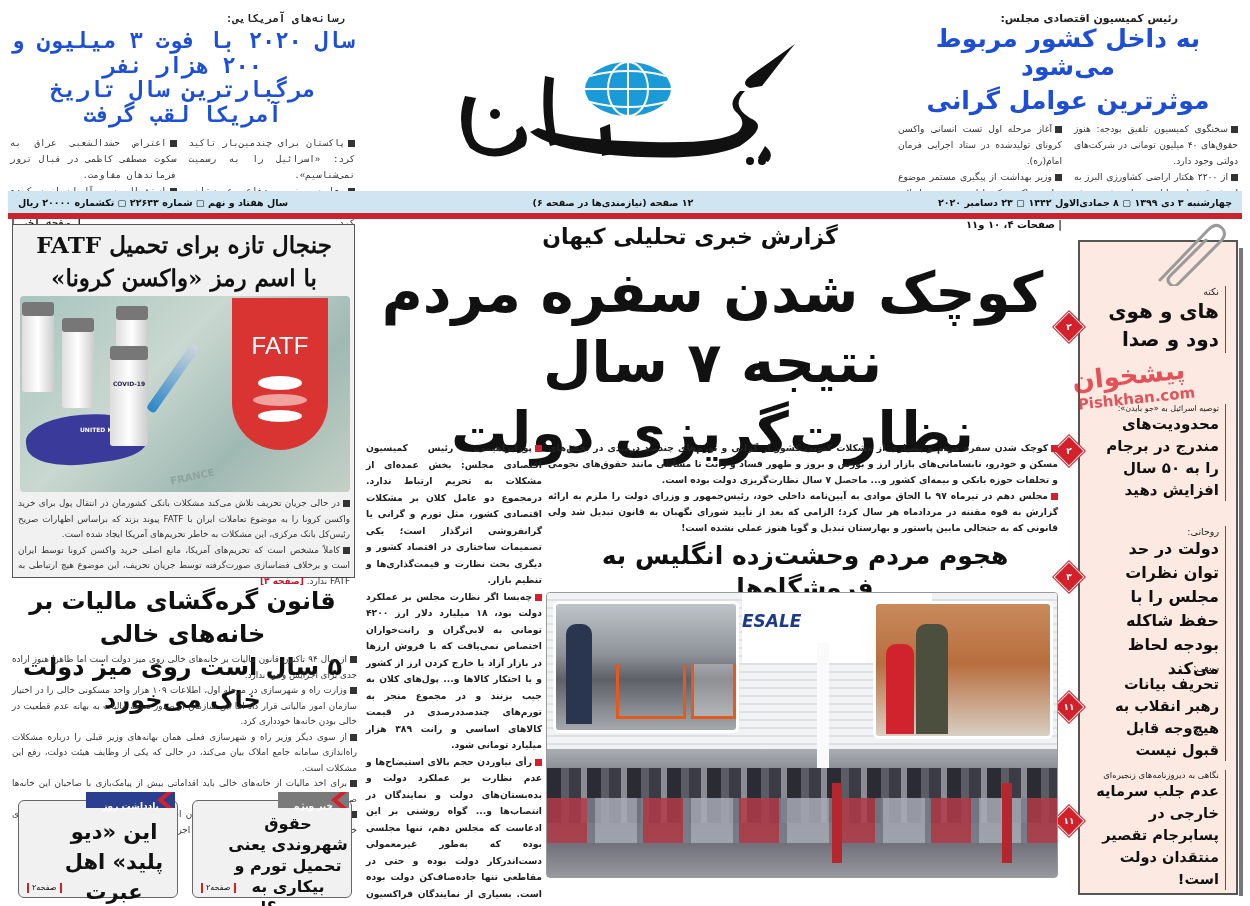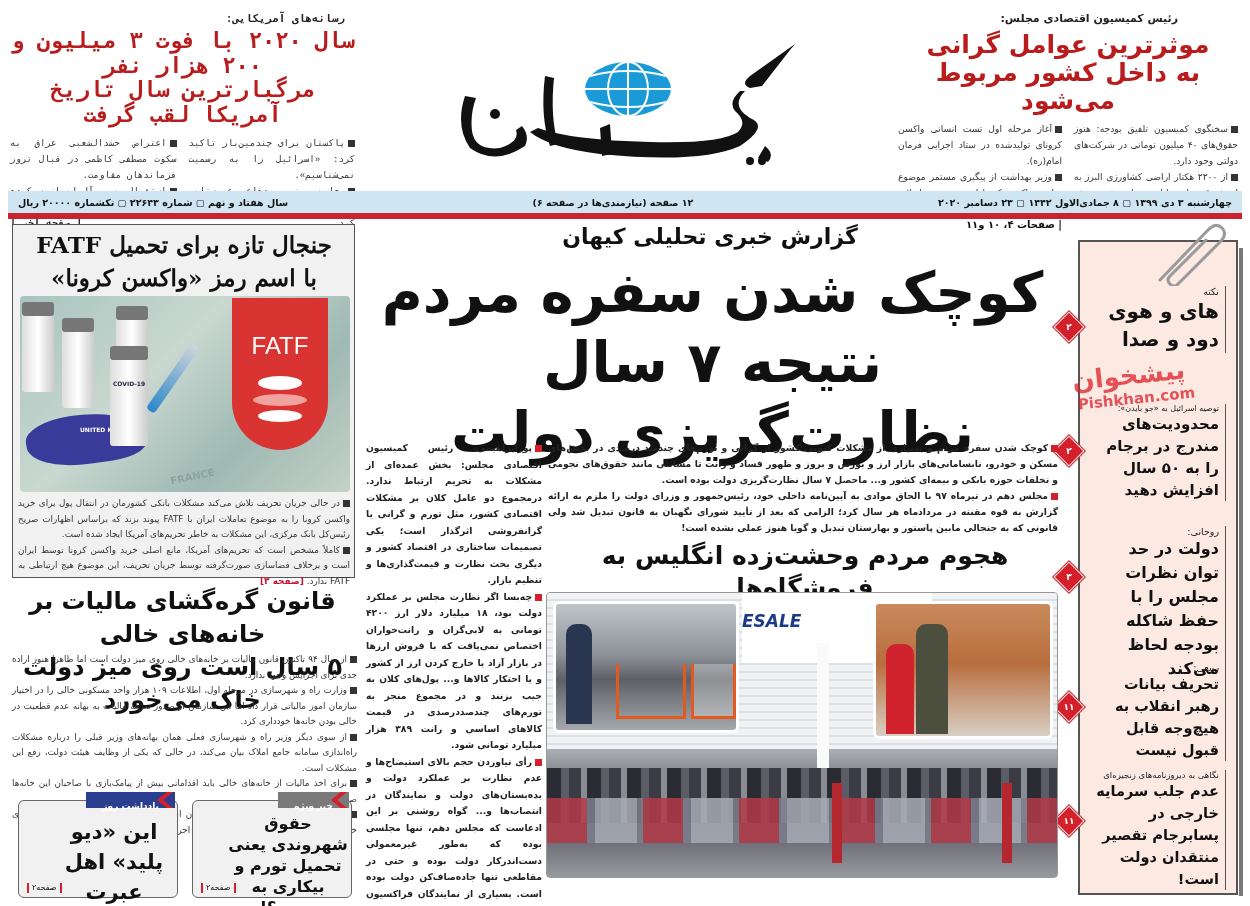--- a/index.html
+++ b/index.html
@@ -3,21 +3,21 @@
 <meta charset="utf-8">
 <style>
   * { box-sizing: border-box; margin: 0; padding: 0; }
   html, body { width: 1250px; height: 906px; background: #ffffff; overflow: hidden; }
   body { font-family: "DejaVu Sans", sans-serif; color: #111; position: relative; direction: rtl; }
   .abs { position: absolute; }
   .sq { display: inline-block; width: 7px; height: 7px; background: #333; margin-left: 3px; vertical-align: middle; }
   .sq.red { background: #d4202a; }
   .body-txt { font-size: 9.2px; line-height: 16px; color: #333; text-align: justify; }
   .kicker { font-size: 11px; font-weight: bold; color: #222; text-align: center; }
-  .headline { font-weight: bold; color: #b91c1c; text-align: center; line-height: 1.12; }
+  .headline { font-weight: bold; color: #1d4ed8; text-align: center; line-height: 1.12; }
   .pg { font-weight: bold; color: #111; font-size: 10px; }
   .pg.red { color: #c8102e; }
 
   
   #top-right { right: 12px; top: 12px; width: 340px; }
   #top-left { left: 10px; top: 12px; width: 345px; font-family: Liberation Mono, monospace; }
   #masthead { left: 450px; top: 36px; width: 350px; height: 140px; }
 
   
   #datebar { left: 8px; top: 191px; width: 1234px; height: 22px; background: #cfe6f2; display: flex; justify-content: space-between; align-items: center; padding: 0 10px; font-size: 9.5px; font-weight: bold; }
@@ -26,21 +26,21 @@
   
   #sidebar { right: 12px; top: 240px; width: 160px; height: 655px; background: #fbe9e2; border: 2px solid #555; }
   #sidebar-shadow { right: 7px; top: 248px; width: 4px; height: 648px; background: #777; }
   .sb-item { position: absolute; right: 10px; width: 138px; border-right: 1.5px solid #555; padding-right: 6px; text-align: right; }
   .sb-kicker { font-size: 9.5px; color: #222; }
   .sb-head { font-size: 18px; font-weight: bold; line-height: 25px; color: #111; }
   .sb-badge { position: absolute; left: -30px; width: 22px; height: 22px; background: #d4202a; transform: rotate(45deg); border: 1.5px solid #fff; box-shadow: 0 0 0 1px #d4202a; }
   .sb-badge span { display: block; transform: rotate(-45deg); color: #fff; font-size: 9px; font-weight: bold; text-align: center; line-height: 20px; }
 
   
-  #main-kicker { left: 545px; top: 224px; width: 330px; font-size: 22px; font-weight: bold; text-align: center; }
+  #main-kicker { left: 525px; top: 224px; width: 330px; font-size: 22px; font-weight: bold; text-align: center; }
   #main-head { left: 360px; top: 258px; width: 705px; font-size: 56px; font-weight: 900; text-align: center; line-height: 70px; letter-spacing: -1px; }
   #main-body { left: 548px; top: 440px; width: 510px; }
   #second-head { left: 545px; top: 540px; width: 520px; font-size: 25px; font-weight: bold; text-align: center; line-height: 32px; }
   #second-page { left: 546px; top: 597px; font-size: 8.5px; }
   #photo { left: 546px; top: 592px; width: 512px; height: 286px; border: 1px solid #999; border-radius: 4px; overflow: hidden; background: linear-gradient(180deg,#e6e9ee 0%,#d3d8e0 45%,#8d8f96 62%,#5a5c63 80%,#8e8d93 100%); }
   .inset { position: absolute; border: 3px solid #fff; border-radius: 6px; overflow: hidden; }
 
   
   #fatf-box { left: 12px; top: 224px; width: 343px; height: 354px; border: 1px solid #555; background: #f1f1f1; }
   #fatf-head { left: 14px; top: 228px; width: 340px; font-family: "DejaVu Serif", serif; font-size: 23px; font-weight: bold; text-align: center; line-height: 33px; }
@@ -56,22 +56,22 @@
   .mini-head { position: absolute; top: 12px; left: 0; right: 0; text-align: center; font-weight: bold; margin-left: 32px; }
   .mini-pg { position: absolute; left: 8px; bottom: 4px; font-size: 8px; border-left: 2px solid #d4202a; border-right: 2px solid #d4202a; padding: 0 3px; line-height: 10px; }
 
   #watermark { left: 1076px; top: 360px; width: 110px; text-align: center; transform: rotate(-6deg); color: rgba(220,30,40,0.75); }
 </style>
 </head>
 <body>
 
 <div id="top-right" class="abs">
   <div class="kicker" style="text-align:right;padding-right:60px;">رئیس کمیسیون اقتصادی مجلس:</div>
+  <div class="headline" style="font-size:25px;">به داخل کشور مربوط می‌شود</div>
   <div class="headline" style="font-size:25px;margin-top:6px;">موثرترین عوامل گرانی</div>
-  <div class="headline" style="font-size:25px;">به داخل کشور مربوط می‌شود</div>
   <div style="display:flex;gap:12px;margin-top:6px;">
     <div style="flex:1;" class="body-txt">
       <div><span class="sq"></span><span>سخنگوی کمیسیون تلفیق بودجه: هنوز حقوق‌های ۴۰ میلیون تومانی در شرکت‌های دولتی وجود دارد.</span></div>
       <div><span class="sq"></span><span>از ۲۲۰۰ هکتار اراضی کشاورزی البرز به ارزش ۶ هزار میلیارد تومان رفع تصرف شد.</span></div>
     </div>
     <div style="flex:1;" class="body-txt">
       <div><span class="sq"></span><span>آغاز مرحله اول تست انسانی واکسن کرونای تولیدشده در ستاد اجرایی فرمان امام(ره).</span></div>
       <div><span class="sq"></span><span>وزیر بهداشت از پیگیری مستمر موضوع ساخت واکسن کرونا از سوی رهبر انقلاب خبر داد.</span></div>
       <div class="pg">| صفحات ۴، ۱۰ و۱۱</div>
     </div>

